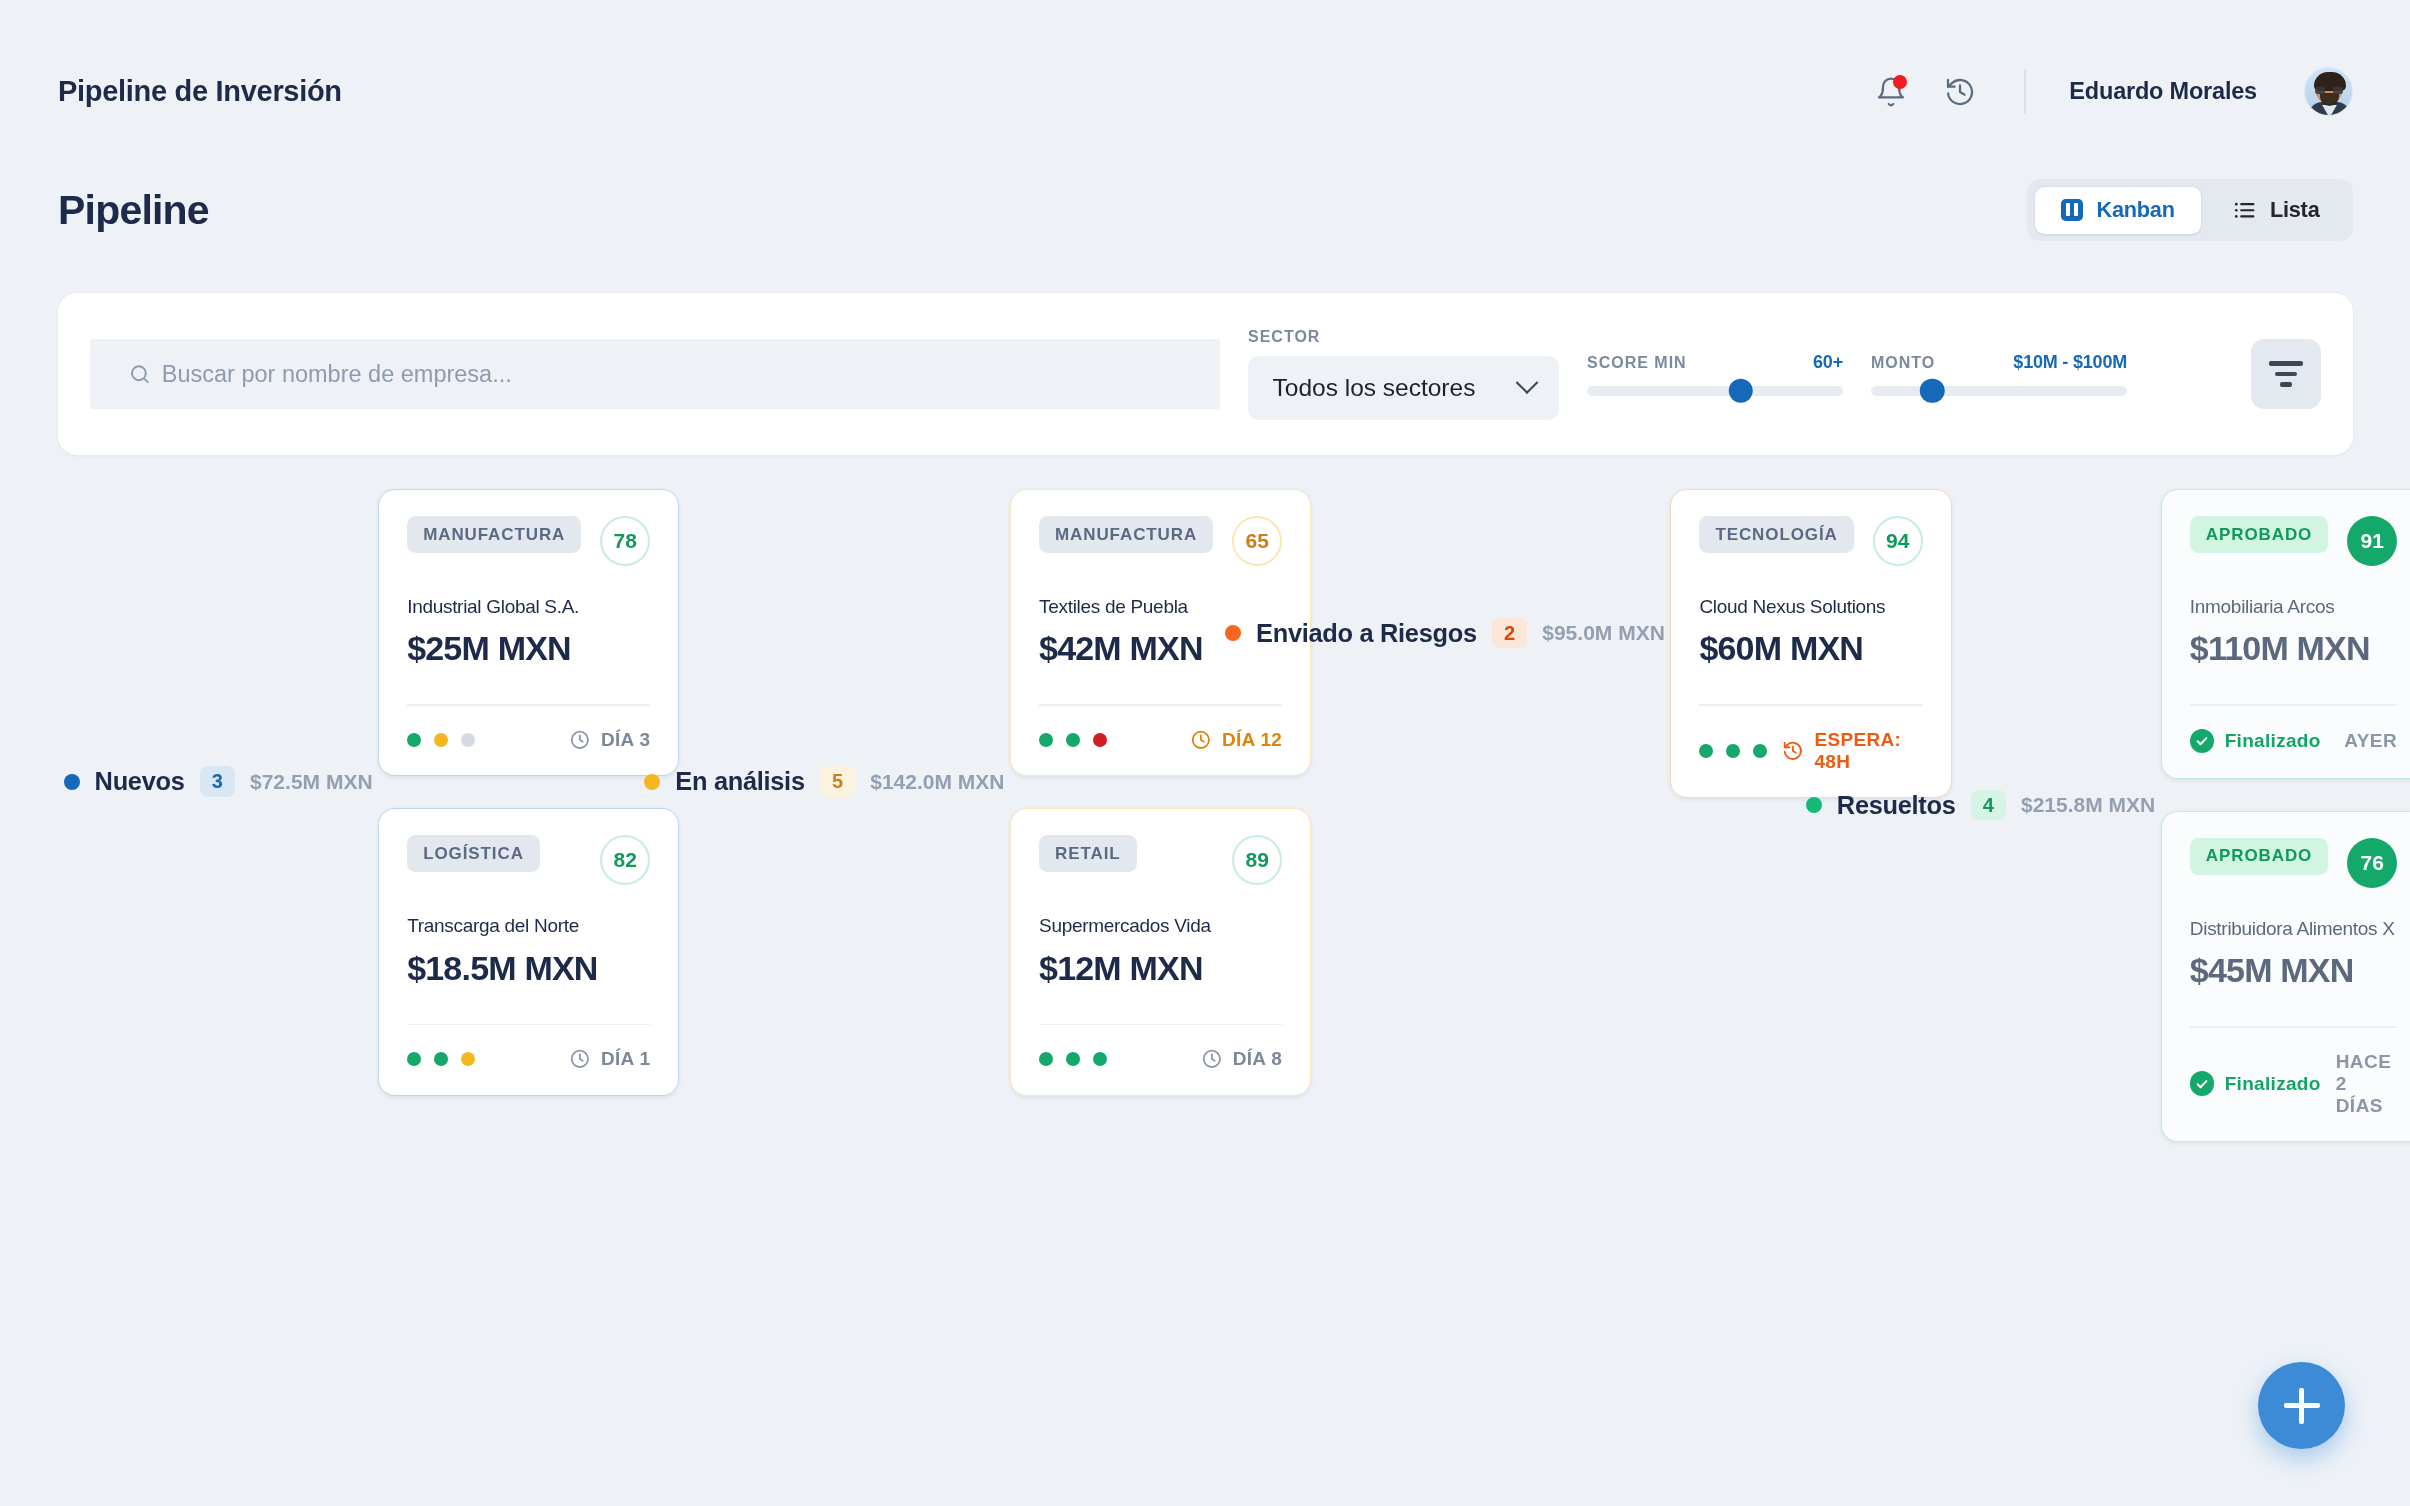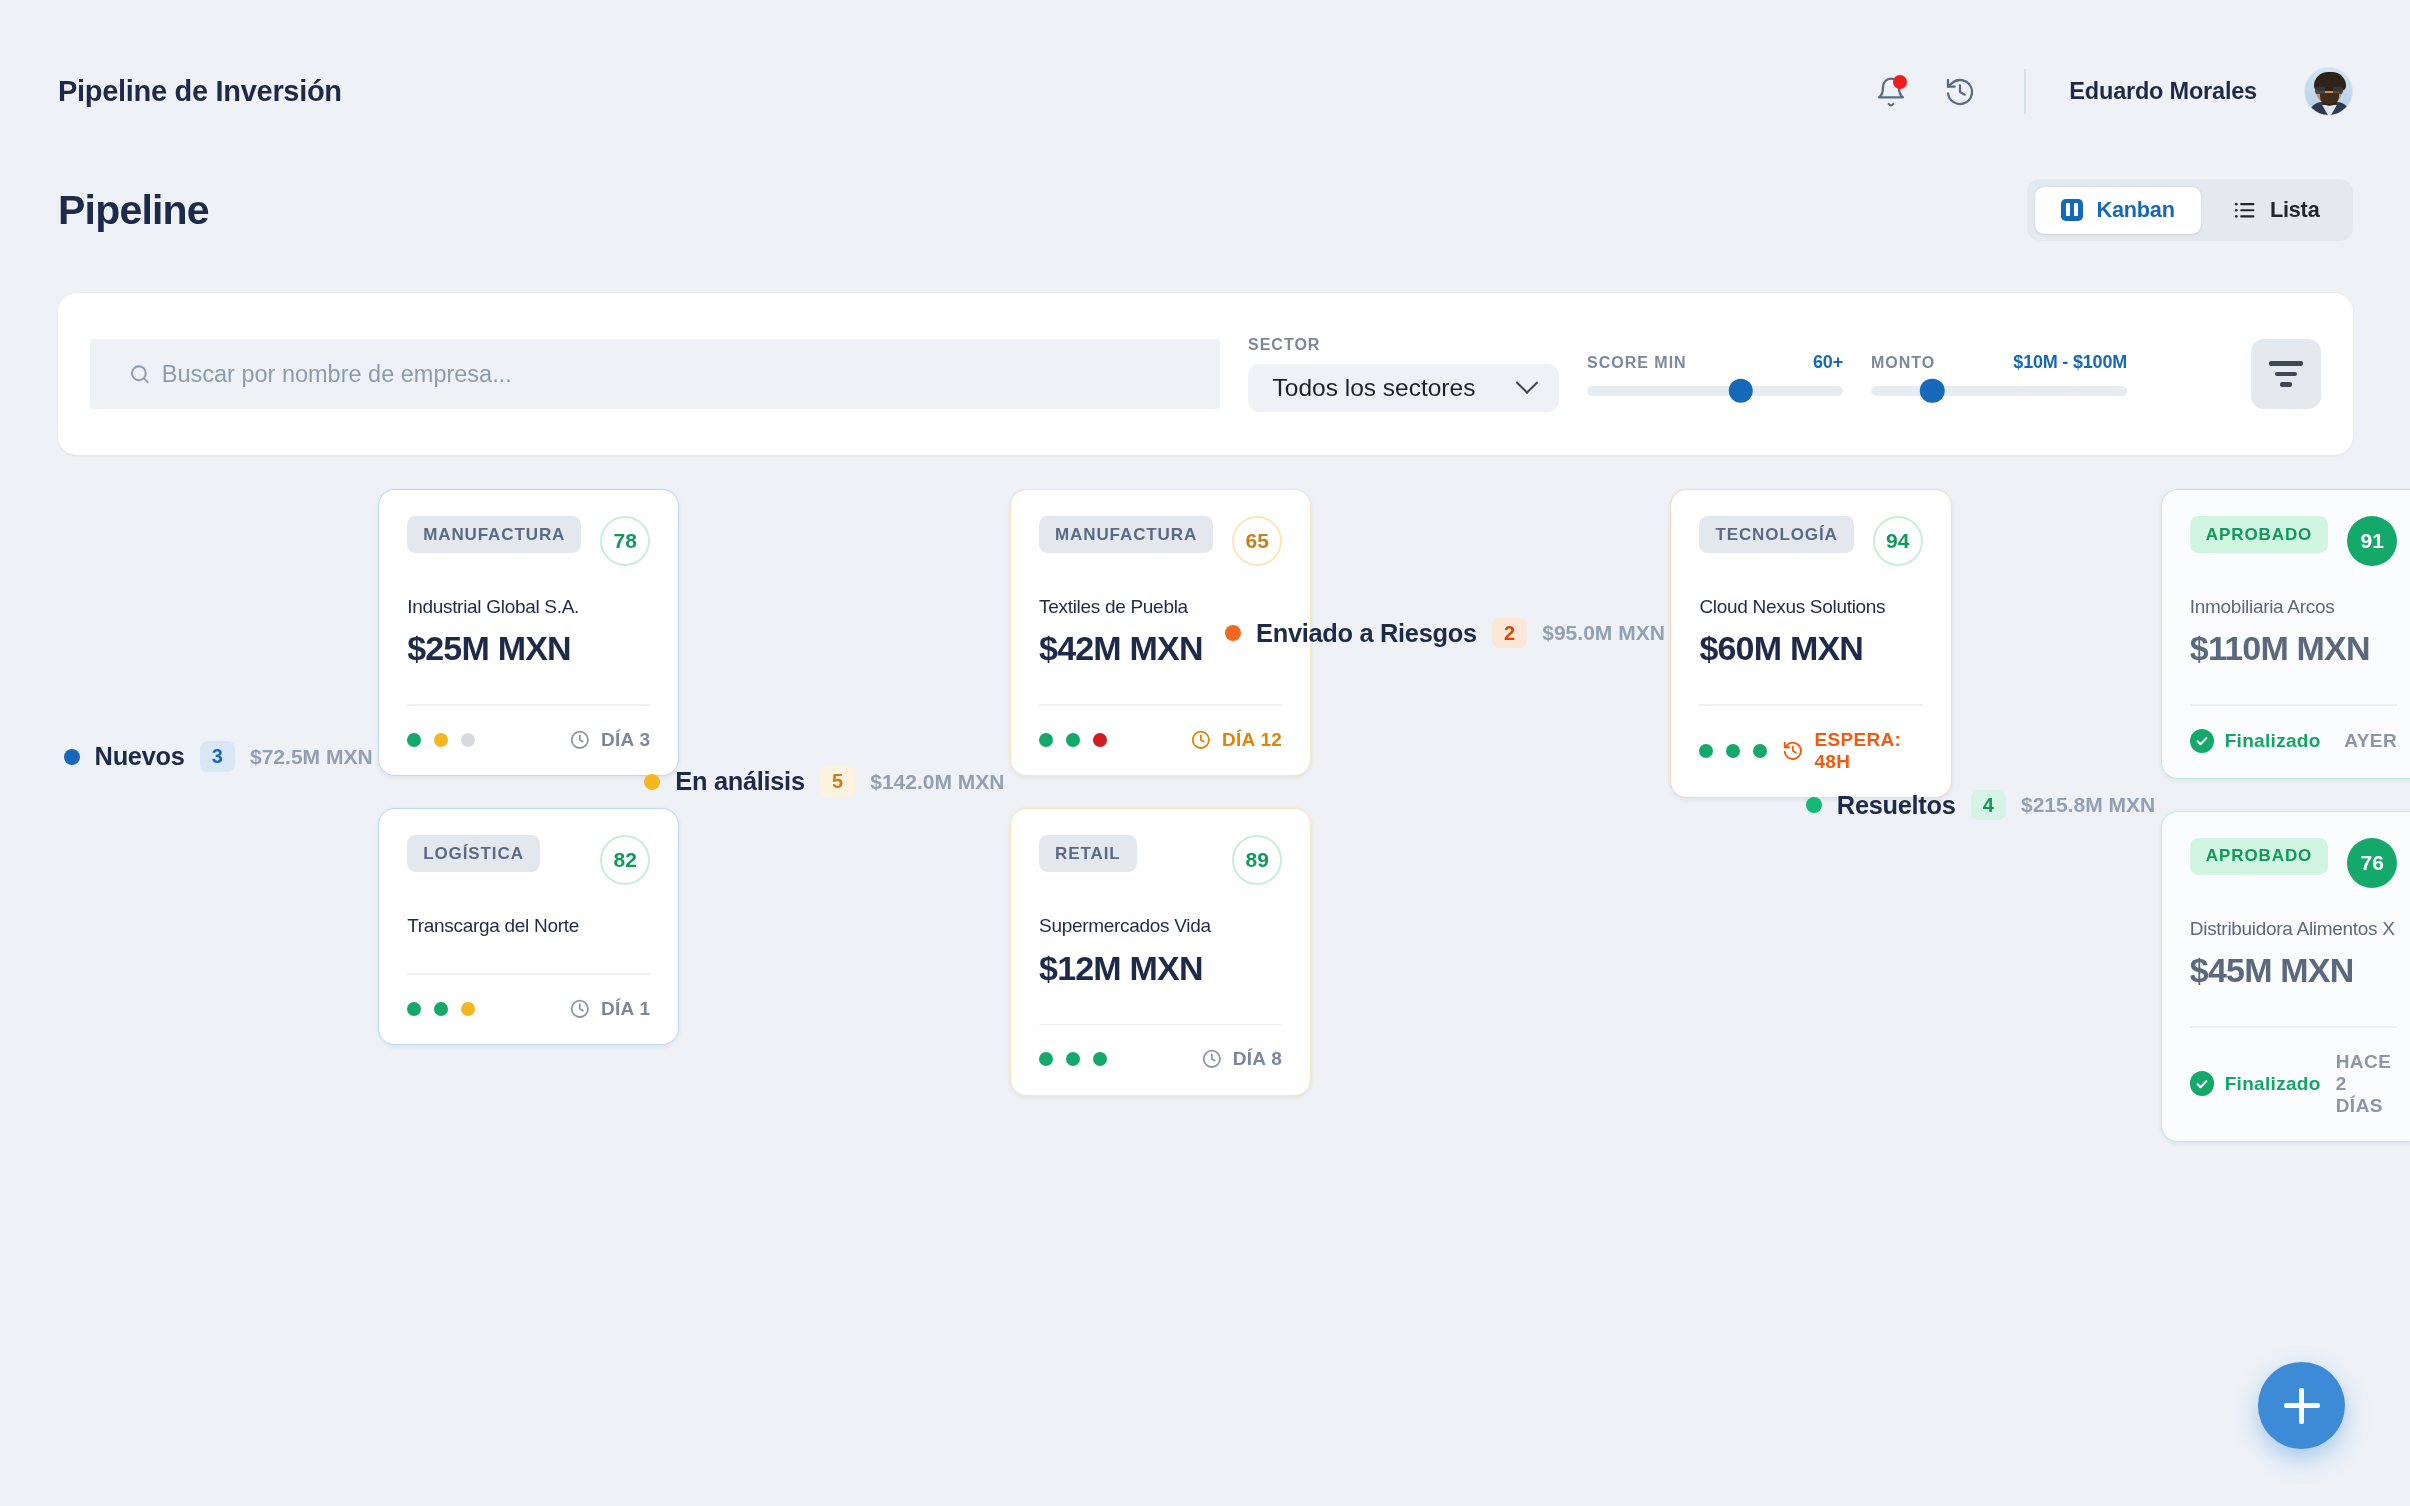--- a/index.html
+++ b/index.html
@@ -53,21 +53,21 @@
   
   .filterbar{margin:17px 58px 0;background:#fff;border-radius:19px;height:162px;
     display:flex;align-items:center;padding:0 32px;gap:28px;box-shadow:0 0.9px 2.8px rgba(16,30,54,.06)}
   .searchbox{flex:1 1 auto;max-width:1130px;height:70px;background:#eef2f7;border-radius:3px;
     display:flex;align-items:center;gap:10px;padding:0 38px;cursor:text}
   .searchbox input{border:0;background:transparent;outline:none;font-size:23.5px;
     font-family:inherit;color:#33415a;width:100%}
   .searchbox input::placeholder{color:#8d9bb0}
   .fgroup{display:flex;flex-direction:column;justify-content:center;gap:9.4px}
   .flabel{font-size:16px;font-weight:700;letter-spacing:1px;color:#7b899e}
-  .select{height:48px;min-width:311px;background:#eef2f7;border-radius:11.3px;display:flex;align-items:center;
+  .select{height:64px;min-width:311px;background:#eef2f7;border-radius:11.3px;display:flex;align-items:center;
     justify-content:space-between;gap:17px;padding:0 24.5px;font-size:24.5px;font-weight:500;color:#1c222b;cursor:pointer}
   .chev{width:16px;height:16px;border-right:2.8px solid #3c4856;border-bottom:2.8px solid #3c4856;
     transform:rotate(45deg) translate(-3.8px,-3.8px);flex:0 0 16px}
   .sliderwrap{display:flex;flex-direction:column;gap:13px;width:256px}
   .slider-top{display:flex;align-items:baseline;justify-content:space-between;gap:13px}
   .sval{font-size:18px;font-weight:700;color:#1669b8;letter-spacing:-0.2px}
   .track{height:10.4px;border-radius:5.6px;background:#e7ecf3;position:relative;cursor:pointer}
   .knob{position:absolute;top:50%;width:24.5px;height:24.5px;border-radius:50%;background:#1669b8;transform:translate(-50%,-50%)}
   .filter-btn{margin-left:auto;width:70px;height:70px;border-radius:13px;background:#e4e9f0;
     display:flex;align-items:center;justify-content:center;flex-direction:column;gap:5.6px;cursor:pointer;flex:0 0 70px}
@@ -259,20 +259,21 @@
                 <span>DÍA 3</span>
                    </div>
             </div>
           </div>
           <div class="card" style="border-color: rgb(188, 217, 239);">
             <div class="card-top">
          <span class="tag ">LOGÍSTICA</span>
          <span class="score ring-green">82</span>
        </div>
        <div class="cname">Transcarga del Norte</div>
+       <div class="camount">$18.5M MXN</div>
        <div class="hr"></div>
        <div class="card-foot">
               <div class="dots">
                 <span class="sdot" style="background:#14a86a"></span>
                 <span class="sdot" style="background:#14a86a"></span>
                 <span class="sdot" style="background:#f5b721"></span>
               </div>
               <div class="meta ">
                      <svg width="21.7" height="21.7" viewBox="0 0 24 24" fill="none" stroke="#8b97a8" stroke-width="2" stroke-linecap="round">
      <circle cx="12" cy="12" r="9"></circle>

